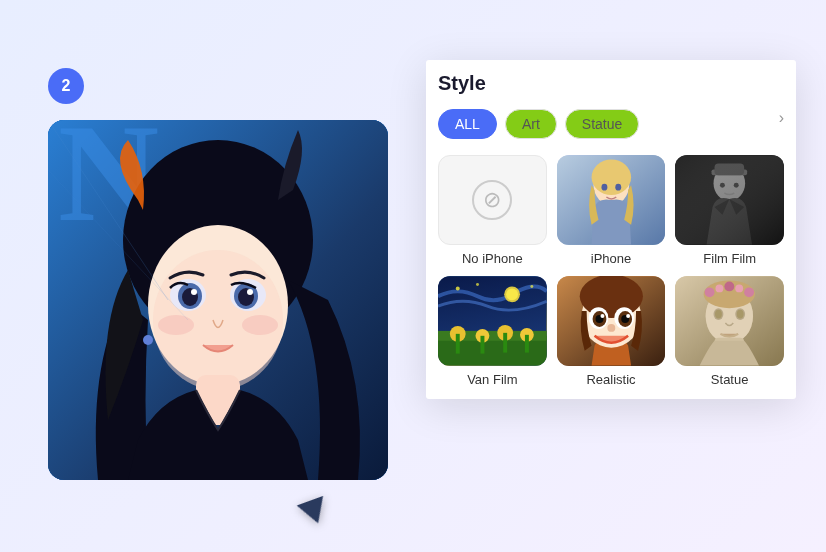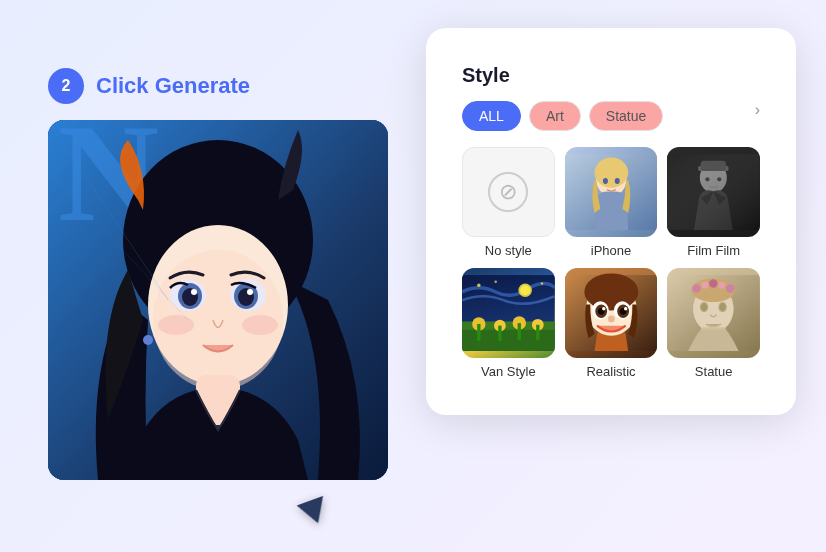--- a/index.html
+++ b/index.html
@@ -77,25 +77,25 @@
       height: 100%;
       position: absolute;
       top: 0;
       left: 0;
     }
 
     
     .style-panel {
       position: absolute;
       right: 30px;
-      top: 28px;
+      top: 60px;
       width: 370px;
       background: white;
-      border-radius: 20px;
-      padding: 36px;
+      border-radius: 3px;
+      padding: 12px;
       box-shadow: 0 8px 40px rgba(0,0,0,0.12);
     }
 
     .style-title {
       font-size: 20px;
       font-weight: 700;
       color: #1a1a2e;
       margin-bottom: 14px;
     }
 
@@ -103,21 +103,21 @@
       display: flex;
       align-items: flex-start;
       gap: 8px;
       margin-bottom: 16px;
     }
 
     .tab-btn {
       padding: 6px 16px;
       border-radius: 20px;
       border: 1.5px solid #e0e0e0;
-      background: #fca5a5;
+      background: #84cc16;
       font-size: 14px;
       font-weight: 500;
       color: #555;
       cursor: pointer;
     }
 
     .tab-btn.active {
       background: #4a6cf7;
       color: white;
       border-color: #4a6cf7;
@@ -227,21 +227,20 @@
       filter: drop-shadow(0 2px 4px rgba(0,0,0,0.3));
     }
   </style>
 </head>
 <body>
 
 <div class="main-container">
 
   <div class="step-label">
     <div class="step-number">2</div>
-    <span class="step-text">Click Generate</span>
   </div>
 
   <div class="main-image">
     <div class="anime-girl-bg">
       <svg class="anime-girl-svg" viewBox="0 0 340 360" xmlns="http://www.w3.org/2000/svg">
 
         <rect width="340" height="360" fill="#1a6abf"></rect>
         <rect width="340" height="360" fill="url(#bgGrad)"></rect>
         <defs>
           <linearGradient id="bgGrad" x1="0%" y1="0%" x2="100%" y2="100%">
@@ -314,21 +313,21 @@
       <button class="tab-btn">Statue</button>
       <span class="tab-chevron">›</span>
     </div>
 
     <div class="style-grid">
 
       <div class="style-item">
         <div class="style-thumb no-style">
           <div class="no-style-icon">⊘</div>
         </div>
-        <span class="style-label">No style</span>
+        <span class="style-label">No iPhone</span>
       </div>
 
       <div class="style-item">
         <div class="style-thumb thumb-iphone">
           <svg width="100%" height="100%" viewBox="0 0 110 90" xmlns="http://www.w3.org/2000/svg">
             <defs>
               <linearGradient id="iphoneGrad" x1="0%" y1="0%" x2="100%" y2="100%">
                 <stop offset="0%" style="stop-color:#b8cce0"></stop>
                 <stop offset="100%" style="stop-color:#5878a8"></stop>
               </linearGradient>
@@ -407,21 +406,21 @@
             <circle cx="20" cy="58" r="8" fill="#e8c030"></circle>
             <circle cx="45" cy="60" r="7" fill="#f0c838"></circle>
             <circle cx="68" cy="57" r="8" fill="#e8c030"></circle>
             <circle cx="90" cy="59" r="7" fill="#f0c838"></circle>
             <rect x="18" y="58" width="4" height="20" fill="#2a8a10"></rect>
             <rect x="43" y="60" width="4" height="18" fill="#2a8a10"></rect>
             <rect x="66" y="57" width="4" height="20" fill="#2a8a10"></rect>
             <rect x="88" y="59" width="4" height="18" fill="#2a8a10"></rect>
           </svg>
         </div>
-        <span class="style-label">Van Style</span>
+        <span class="style-label">Van Film</span>
       </div>
 
       <div class="style-item">
         <div class="style-thumb thumb-caricature">
           <svg width="100%" height="100%" viewBox="0 0 110 90" xmlns="http://www.w3.org/2000/svg">
             <defs>
               <linearGradient id="carGrad" x1="0%" y1="0%" x2="100%" y2="100%">
                 <stop offset="0%" style="stop-color:#c8884a"></stop>
                 <stop offset="100%" style="stop-color:#3a2010"></stop>
               </linearGradient>

